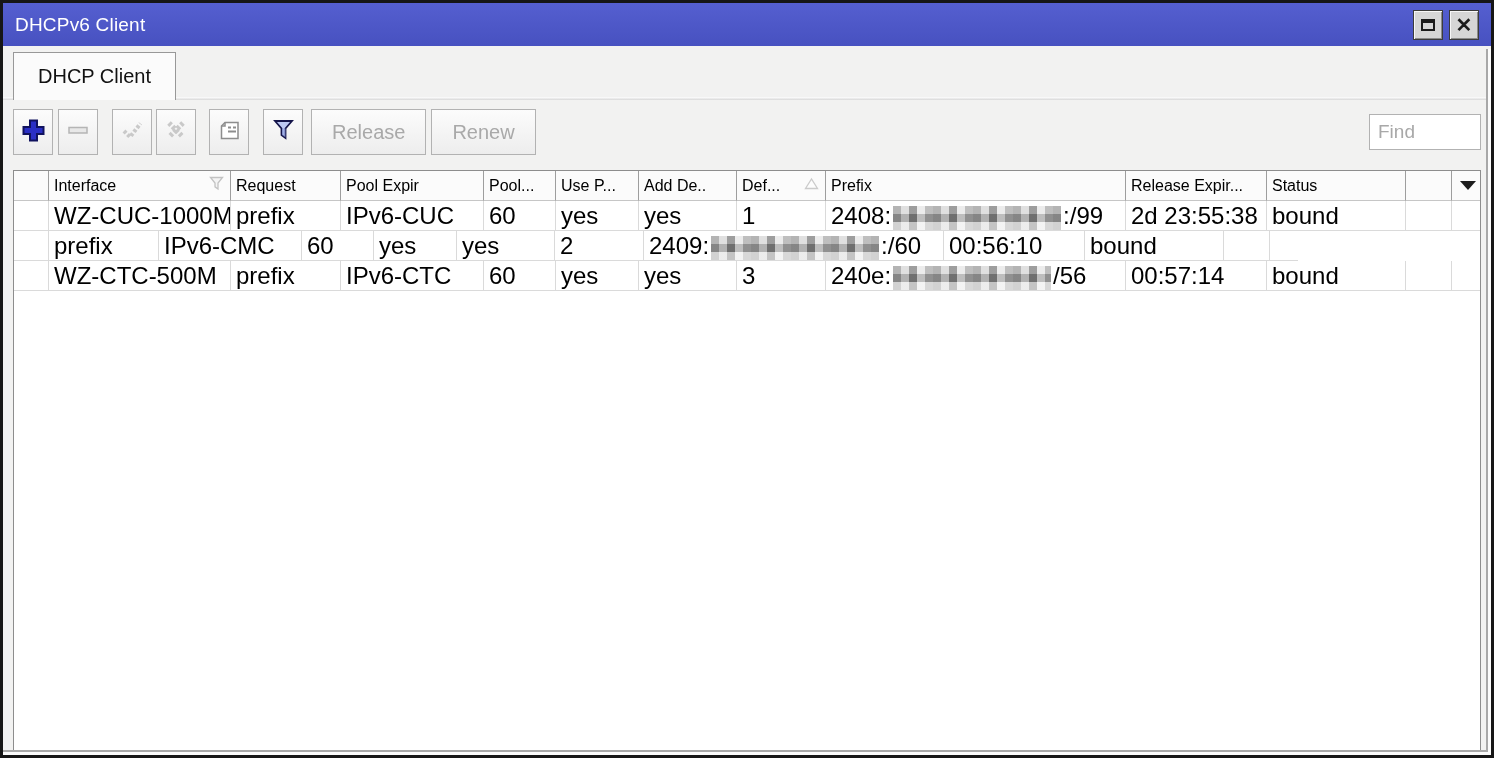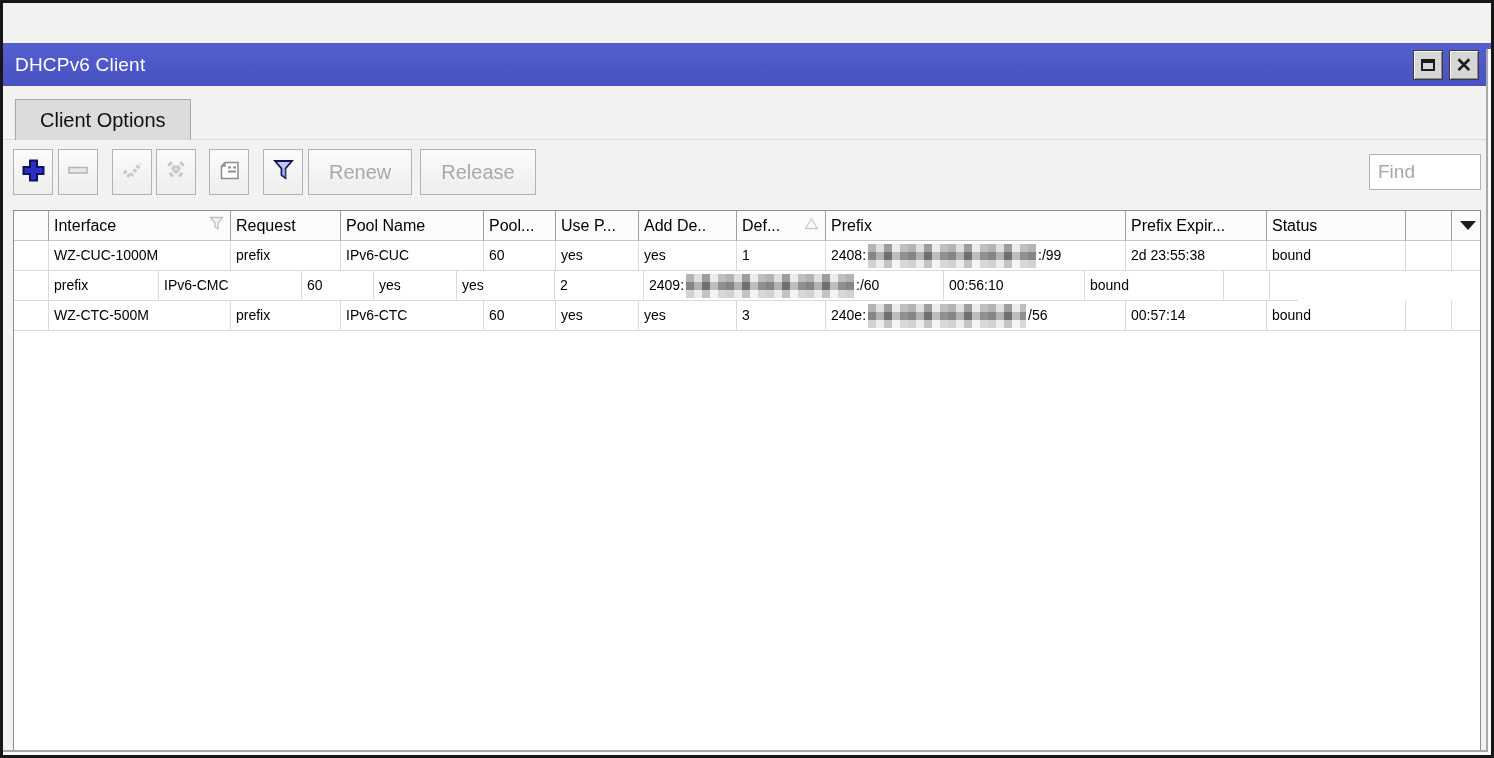--- a/index.html
+++ b/index.html
@@ -18,21 +18,21 @@
   .window::before{
     content:""; position:absolute; left:0; right:0; bottom:0; top:46px;
     pointer-events:none; z-index:9;
     box-shadow: inset -3px -3px 0 #fbfbfb, inset -5px -5px 0 #a8a8a8;
   }
 
   
   .titlebar {
     flex:none; height:43px;
     background:linear-gradient(var(--titlebar-light, #555fd0), var(--titlebar-blue, #4751c0));
-    display:flex; align-items:center; padding:0 12px;margin-top:40px;
+    display:flex; align-items:center; padding:0 12px;
   }
   .titlebar .title { color:#fff; font-size:19px; letter-spacing:0.2px; }
   .win-btns { margin-left:auto; display:flex; gap:6px; }
   .win-btn {
     width:30px; height:30px; background:#d6d6d6;
     border:1px solid #3c3c3c;
     box-shadow: inset 1px 1px 0 #f7f7f7, inset -1px -1px 0 #8a8a8a;
     display:flex; align-items:center; justify-content:center; cursor:default;
   }
   .max-glyph { width:14px; height:12px; border:2px solid #1b1b1b; border-top-width:4px; }
@@ -85,21 +85,21 @@
     height:30px; font-size:16px; color:#000; padding:0 5px;
     border-right:1px solid #9e9e9e; border-bottom:1px solid #c6c6c6;
     display:flex; align-items:center; gap:4px; white-space:nowrap; overflow:hidden;
     flex:none; cursor:default;text-align:center;
   }
   .hcell:last-child { border-right:none; }
   .hcell .push { margin-left:auto; }
   .tbody { flex:1; background:#fff; }
   .trow { display:flex; }
   .cell {
-    height:30px; line-height:29px; font-size:14px; color:#000; padding:0 5px;
+    height:30px; line-height:29px; font-size:24px; color:#000; padding:0 5px;
     border-right:1px solid #dadada; border-bottom:1px solid #dadada;
     white-space:nowrap; overflow:hidden; flex:none;
   }
   .cell.right { text-align:left; padding-right:7px; }
   .cell:last-child { border-right:none; }
 
   
   .c0{width:35px}  .c1{width:182px} .c2{width:110px} .c3{width:143px}
   .c4{width:72px}  .c5{width:83px}  .c6{width:98px}  .c7{width:89px}
   .c8{width:300px} .c9{width:141px} .c10{width:139px}.c11{width:46px} .c12{width:28px}
@@ -137,22 +137,22 @@
       <div class="win-btn">
         <span class="max-glyph"></span>
       </div>
       <div class="win-btn">
         <span class="close-glyph">✕</span>
       </div>
     </div>
   </div>
 
   <div class="tabstrip">
-    <div class="tab inactive">
-      <span>Client Options</span>
+    <div class="tab active">
+      <span>DHCP Client</span>
     </div>
   </div>
 
   <div class="toolbar">
     <div class="tbtn">
         <span><svg width="27" height="27" viewBox="0 0 27 27">
             <path d="M10 3.5h7v6.5H23.5v7H17V23.5h-7V17H3.5v-7H10z" fill="#2a2fc4" stroke="#10125e" stroke-width="2"></path>
           </svg></span>
       </div>
     <div class="tbtn ml5 disabled">
@@ -178,62 +178,62 @@
             <rect x="17" y="9.5" width="3" height="2" fill="#8d8d8d"></rect>
             <rect x="12" y="13.5" width="8" height="2" fill="#8d8d8d"></rect>
           </svg></span>
       </div>
     <div class="tbtn ml14">
         <span><svg width="27" height="27" viewBox="0 0 27 27">
             <path d="M5 4h17l-6.5 7.5V21l-4-3v-6.5z" fill="#bcc8f2" stroke="#15154a" stroke-width="1.8"></path>
             <path d="M12 11.5V18l3.5 2.6v-9z" fill="#8fa0e0" opacity="0.6"></path>
           </svg></span>
       </div>
+    <div class="tbtn wide ml8 disabled">Release</div>
     <div class="tbtn wide ml5 disabled">Renew</div>
-    <div class="tbtn wide ml8 disabled">Release</div>
     <input class="find-input" type="text" placeholder="Find" style="">
   </div>
 
   <div class="table">
     <div class="thead">
         <div class="hcell c0">
           <span></span>
         </div>
         <div class="hcell c1">
           <span>Interface</span>
           <span class="push"><svg width="17" height="17" viewBox="0 0 17 17">
               <path d="M2.5 2.5h12L10 8v6l-3-2.2V8z" fill="#f4f4f4" stroke="#c2c2c2" stroke-width="1.3"></path>
             </svg></span>
         </div>
         <div class="hcell c2">
           <span>Request</span>
         </div>
         <div class="hcell c3">
-          <span>Pool Name</span>
+          <span>Pool Expir</span>
         </div>
         <div class="hcell c4">
           <span>Pool...</span>
         </div>
         <div class="hcell c5">
           <span>Use P...</span>
         </div>
         <div class="hcell c6">
           <span>Add De..</span>
         </div>
         <div class="hcell c7">
           <span>Def...</span>
           <span class="push"><svg width="17" height="15" viewBox="0 0 17 15">
               <path d="M2.5 12.5h12L8.5 3z" fill="#fdfdfd" stroke="#cbcbcb" stroke-width="1.3"></path>
             </svg></span>
         </div>
         <div class="hcell c8">
           <span>Prefix</span>
         </div>
         <div class="hcell c9">
-          <span>Prefix Expir...</span>
+          <span>Release Expir...</span>
         </div>
         <div class="hcell c10">
           <span>Status</span>
         </div>
         <div class="hcell c11">
           <span></span>
         </div>
         <div class="hcell c12">
           <span></span>
           <span class="dd-arrow"></span>

